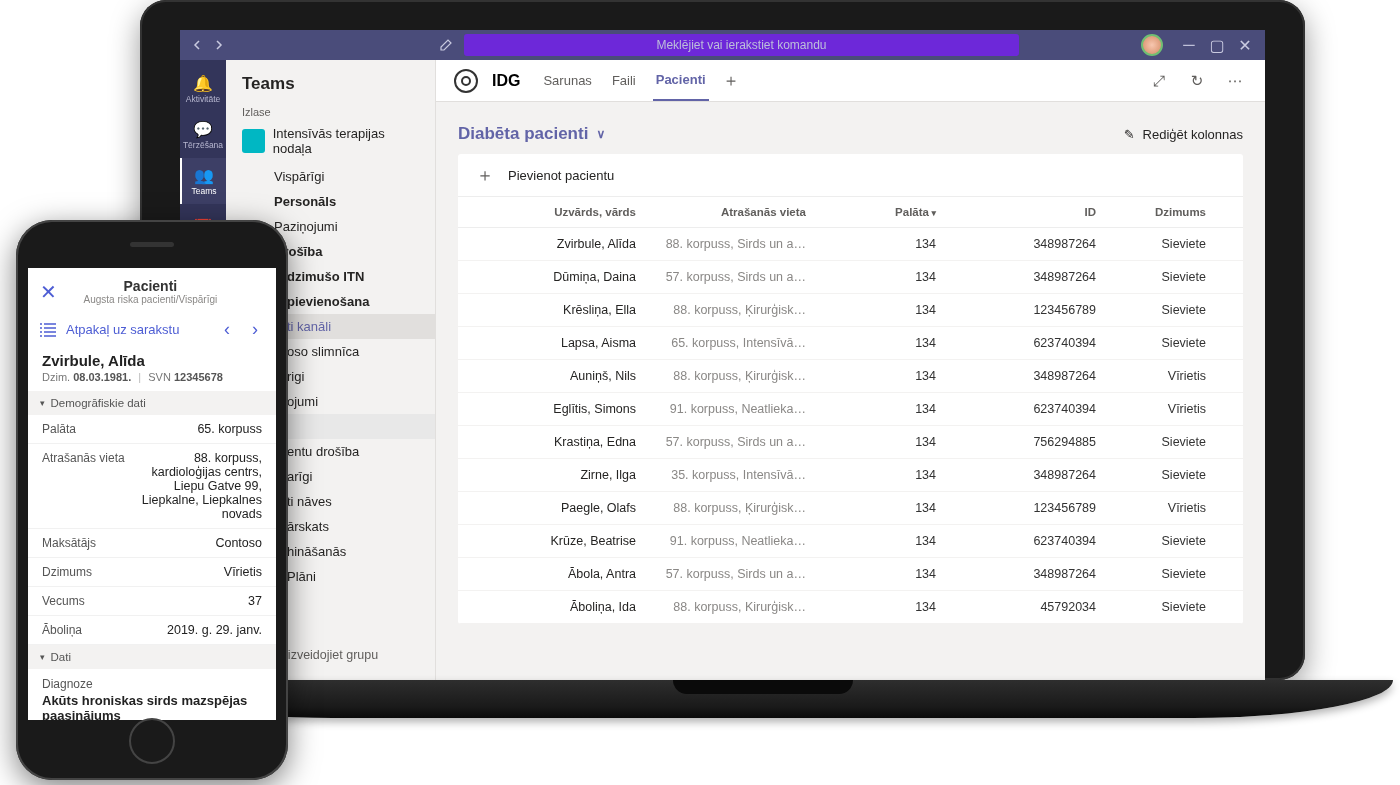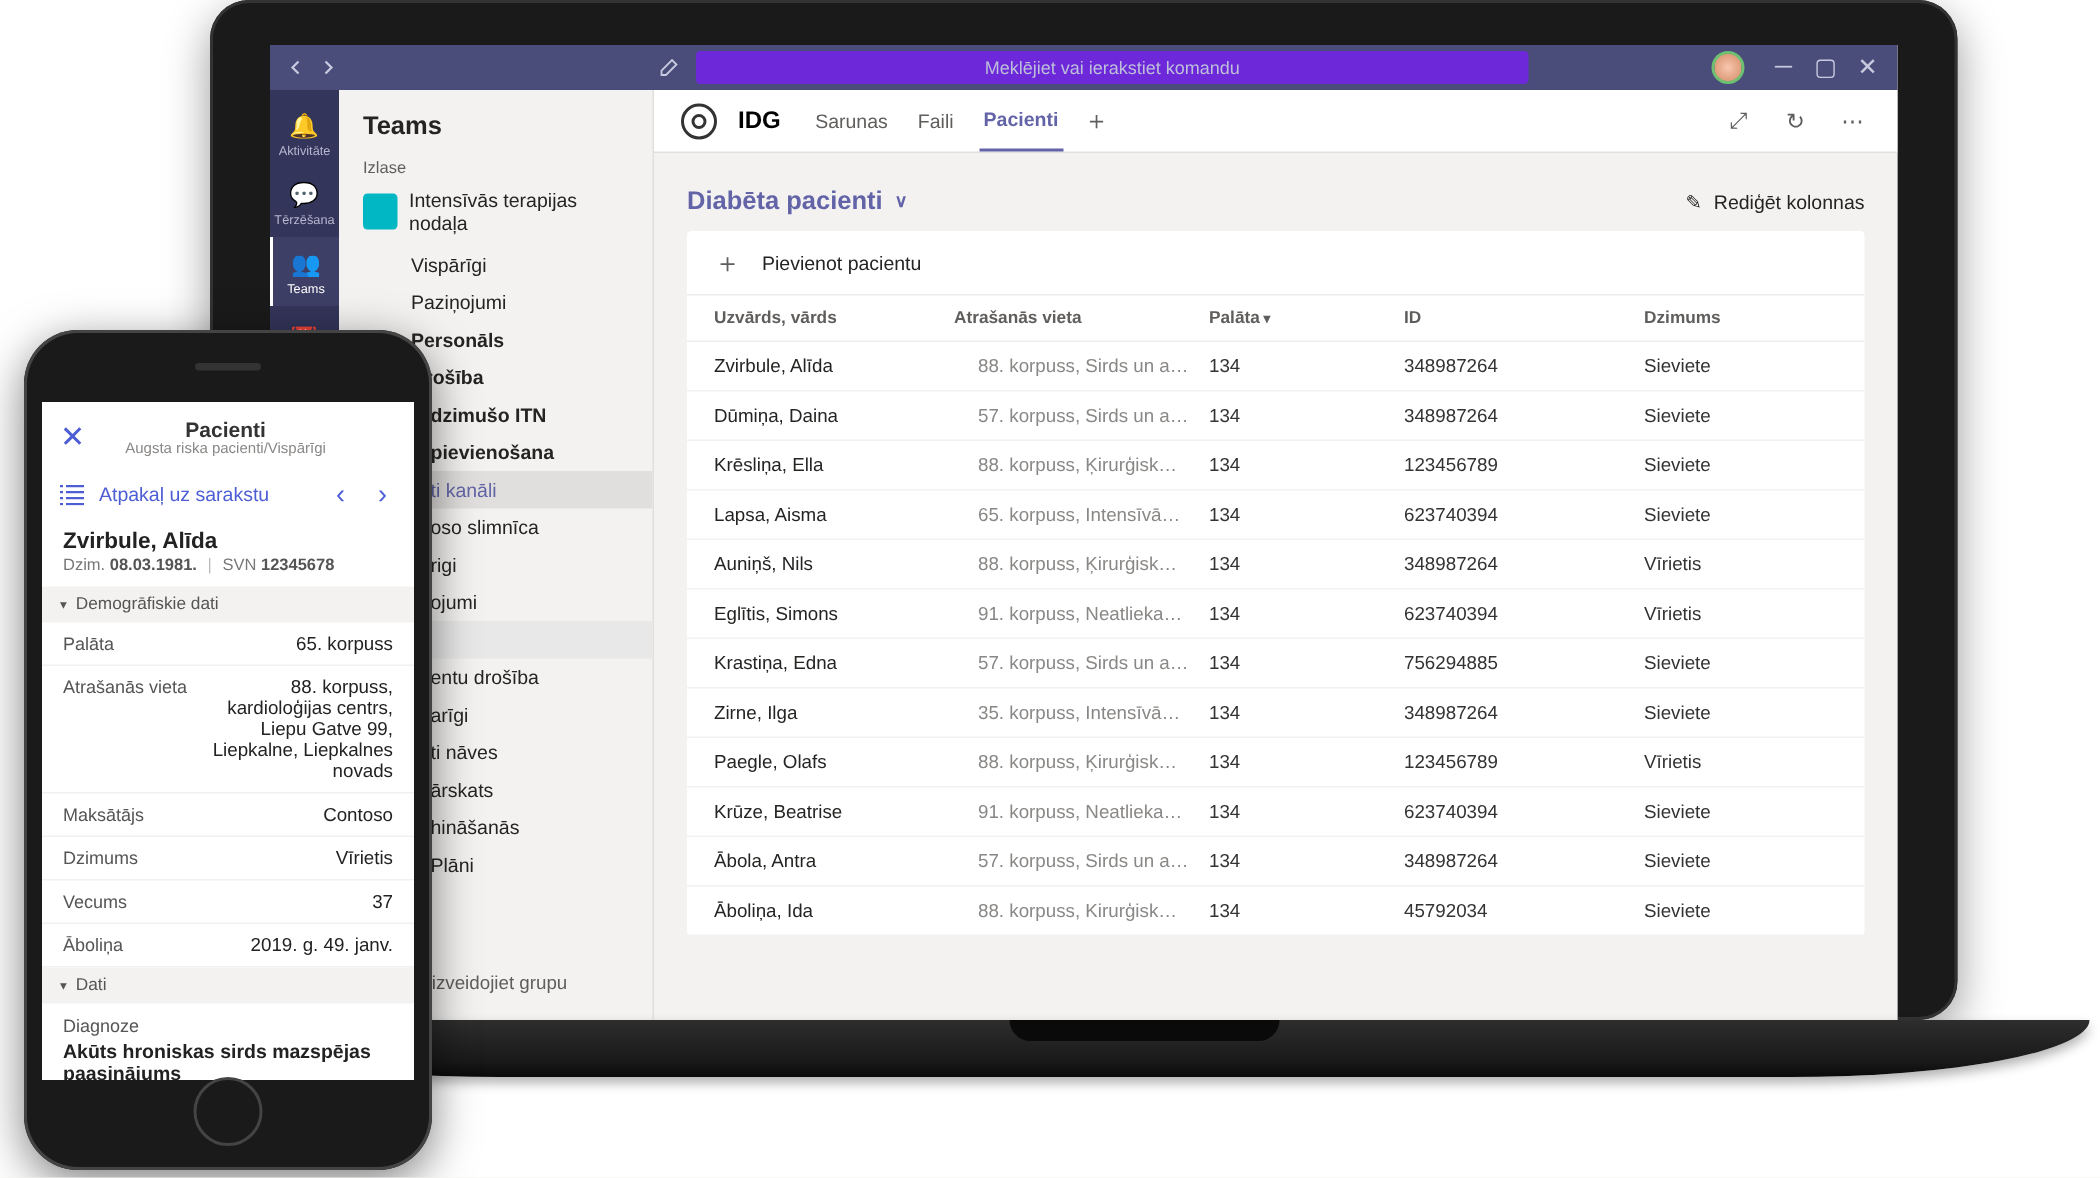--- a/index.html
+++ b/index.html
@@ -44,21 +44,21 @@
 .tabbar { height:42px; background:#fff; display:flex; align-items:center; padding:0 18px; border-bottom:1px solid #e1dfdd; gap:14px; }
 .tab-logo { width:24px; height:24px; border-radius:50%; border:2px solid #333; display:flex; align-items:center; justify-content:center; }
 .tab-logo-inner{ width:10px; height:10px; border-radius:50%; border:2px solid #333;}
 .tab-brand { font-weight:700; font-size:16px; margin-right:6px; }
 .tab { font-size:13px; color:#605e5c; padding:12px 3px; cursor:pointer;}
 .tab.active { color:#6264a7; border-bottom:2px solid #6264a7; font-weight:600;}
 .tab-plus { color:#605e5c; font-size:17px; }
 .tab-spacer{flex:1;}
 .tab-icon { color:#605e5c; width:24px; text-align:center; font-size:15px; }
 
-.content { padding: 18px 22px; }
+.content { padding: 18px 22px; text-align: right; }
 .list-title-row { display:flex; align-items:center; justify-content:space-between; padding: 4px 0 10px;}
 .list-title { color:#6264a7; font-size:17px; font-weight:600; display:flex; align-items:center; gap:8px;}
 .list-title .chev{ font-size:12px; color:#6264a7;}
 .edit-cols{ font-size:13px; color:#252423; display:flex; align-items:center; gap:8px;}
 .table-wrap { background:#fff; border-radius:3px; overflow:hidden; }
 .add-row { display:flex; align-items:center; gap:14px; padding:12px 18px; border-bottom:1px solid #ededed; color:#252423; font-size:13px;}
 .add-plus { width:18px; height:18px; display:flex; align-items:center; justify-content:center; color:#605e5c; font-size:18px;}
 .thead, .trow { display:grid; grid-template-columns: 160px 170px 130px 160px 110px; padding: 9px 18px; align-items:center; font-size:12.5px;}
 .thead { color:#605e5c; font-size:11.5px; border-bottom:1px solid #ededed;font-weight:bold;}
 .thead .sort::after{ content:" ▾"; font-size:9px;}
@@ -147,22 +147,22 @@
         </div>
 
         <div class="leftpane">
           <div class="lp-head">Teams</div>
           <div class="lp-fav">Izlase</div>
           <div class="team-row">
             <div class="team-badge"></div>
             <div class="team-name">Intensīvās terapijas nodaļa</div>
           </div>
           <div class="ch">Vispārīgi</div>
+          <div class="ch bold">Personāls</div>
           <div class="ch">Paziņojumi</div>
-          <div class="ch bold">Personāls</div>
           <div class="ch bold">Drošība</div>
           <div class="ch bold">…dzimušo ITN</div>
           <div class="ch bold">…pievienošana</div>
           <div class="ch active">…ti kanāli</div>
           <div class="ch">…oso slimnīca</div>
           <div class="ch">…rigi</div>
           <div class="ch">…ojumi</div>
           <div class="ch" style="background:#e8e8e8">&nbsp;</div>
           <div class="ch">…entu drošība</div>
           <div class="ch">…arīgi</div>
@@ -358,21 +358,21 @@
     <div class="kv">
         <span class="k">Dzimums</span>
         <span class="v">Vīrietis</span>
       </div>
     <div class="kv">
         <span class="k">Vecums</span>
         <span class="v">37</span>
       </div>
     <div class="kv">
         <span class="k">Āboliņa</span>
-        <span class="v">2019. g. 49. janv.</span>
+        <span class="v">2019. g. 29. janv.</span>
       </div>
     <div class="section-hdr">
       <span class="car">▾</span>
       <span>Dati</span>
     </div>
     <div class="diag-block">
       <div class="diag-label">Diagnoze</div>
       <div class="diag-text">Akūts hroniskas sirds mazspējas paasinājums</div>
     </div>
   </div>

